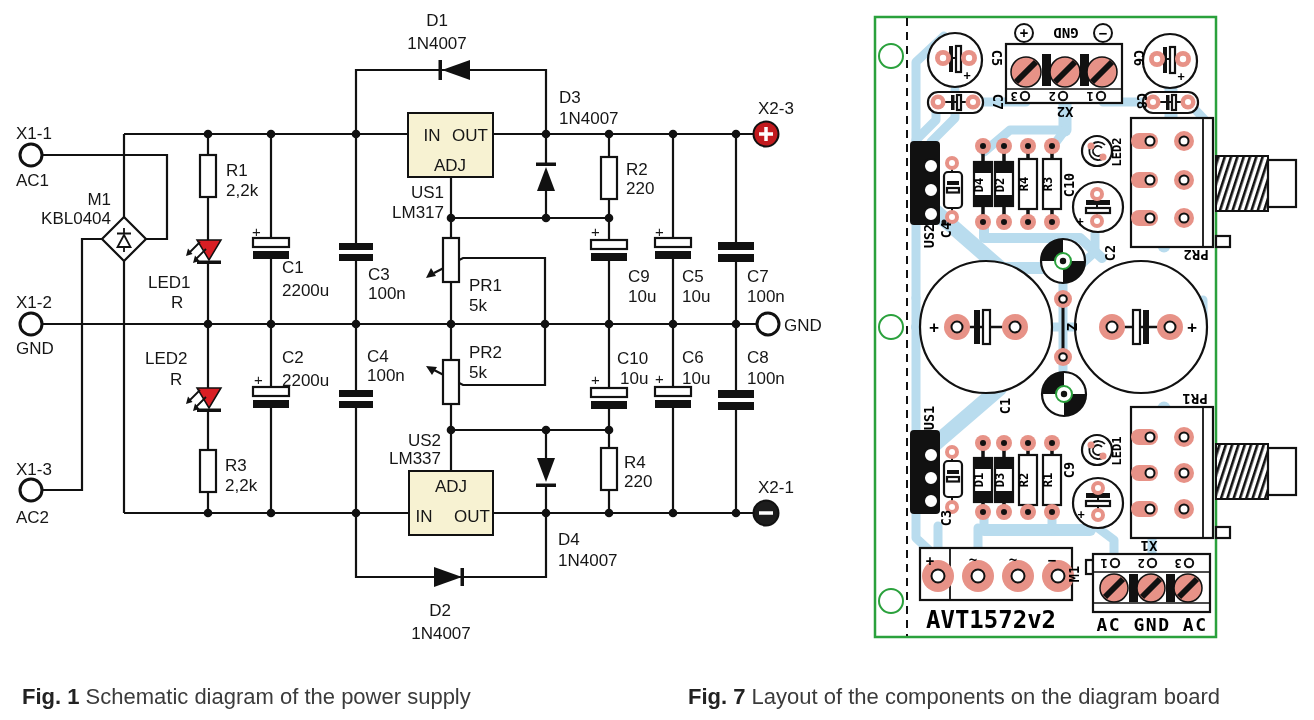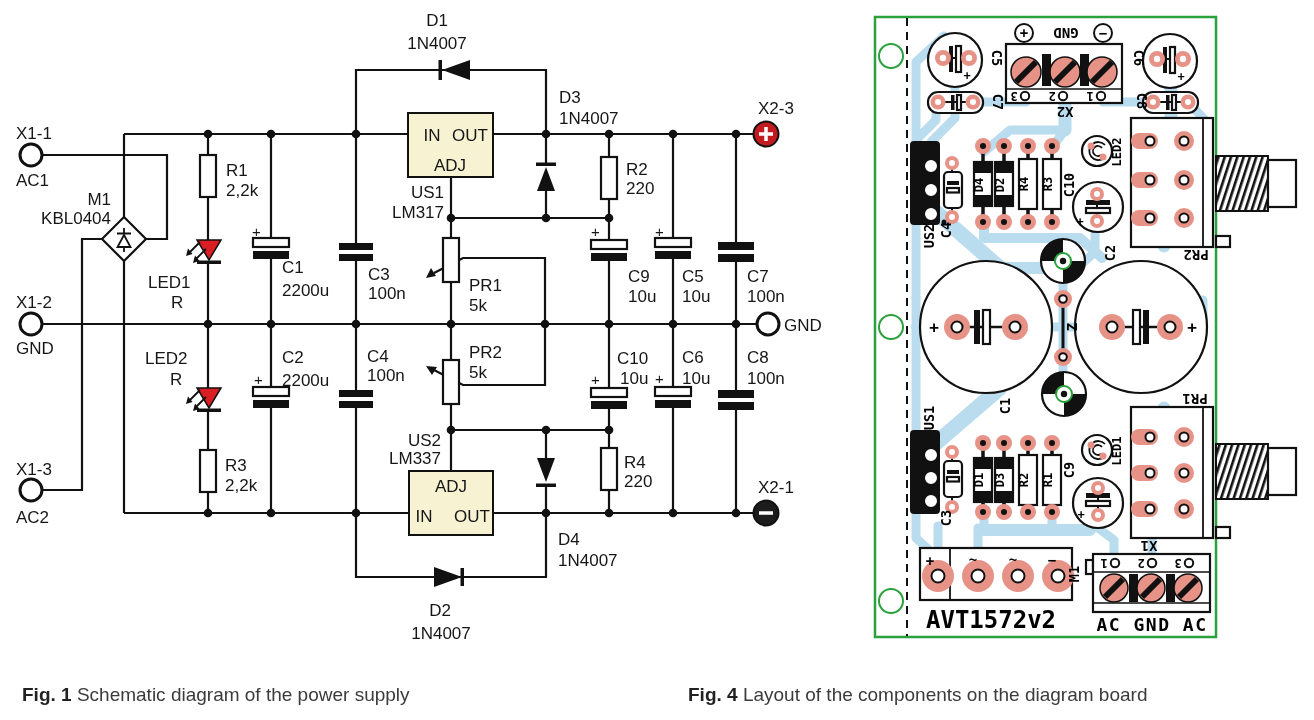--- a/index.html
+++ b/index.html
@@ -23,21 +23,21 @@
   .board{fill:#fff;stroke:var(--board_green);stroke-width:2.5;}
   .greenring{fill:#fff;stroke:var(--board_green);stroke-width:2;}
   .trace{stroke:var(--trace_blue);stroke-width:9;fill:none;stroke-linecap:round;stroke-linejoin:round;}
   .pad{fill:var(--pad_salmon);}
   .hole{fill:#fff;}
   .holering{fill:#fff;stroke:#111;stroke-width:2;}
   .silk{font-family:"DejaVu Sans Mono",monospace;font-weight:bold;font-size:13.5px;fill:#000;text-anchor:middle;}
   .silk12{font-size:12px;}
   .silk14{font-size:14px;}
   .silk16{font-size:16px;}
-  .caption{position:absolute;top:684px;font-size:19px;color:var(--caption);}
+  .caption{position:absolute;top:684px;font-size:22px;color:var(--caption);}
   .caption b{color:#222;}
 </style>
 </head>
 <body>
 
 <div id="screen">
 
 <svg style="left:0;top:0" width="870" height="660" viewBox="0 0 870 660">
 
   <g>
@@ -706,15 +706,15 @@
     <text class="silk silk12" x="1141" y="567" transform="rotate(180 1141 563)">2</text>
     <text class="silk silk12" x="1178" y="567" transform="rotate(180 1178 563)">3</text>
     <text class="silk silk14" x="1149" y="551" transform="rotate(180 1149 546)">X1</text>
     <text class="silk" style="font-size:18px;letter-spacing:1.5px" x="1152" y="631">AC GND AC</text>
   </g>
 
   <text class="silk" style="font-size:24px;text-anchor:start" x="926" y="628">AVT1572v2</text>
 </svg>
 
 <div class="caption" style="left:22px"><b>Fig. 1</b><span> Schematic diagram of the power supply</span></div>
-<div class="caption" style="left:688px"><b>Fig. 4</b><span> Layout of the components on the diagram board</span></div>
+<div class="caption" style="left:688px"><b>Fig. 7</b><span> Layout of the components on the diagram board</span></div>
 
 </div>
 
 </body></html>

